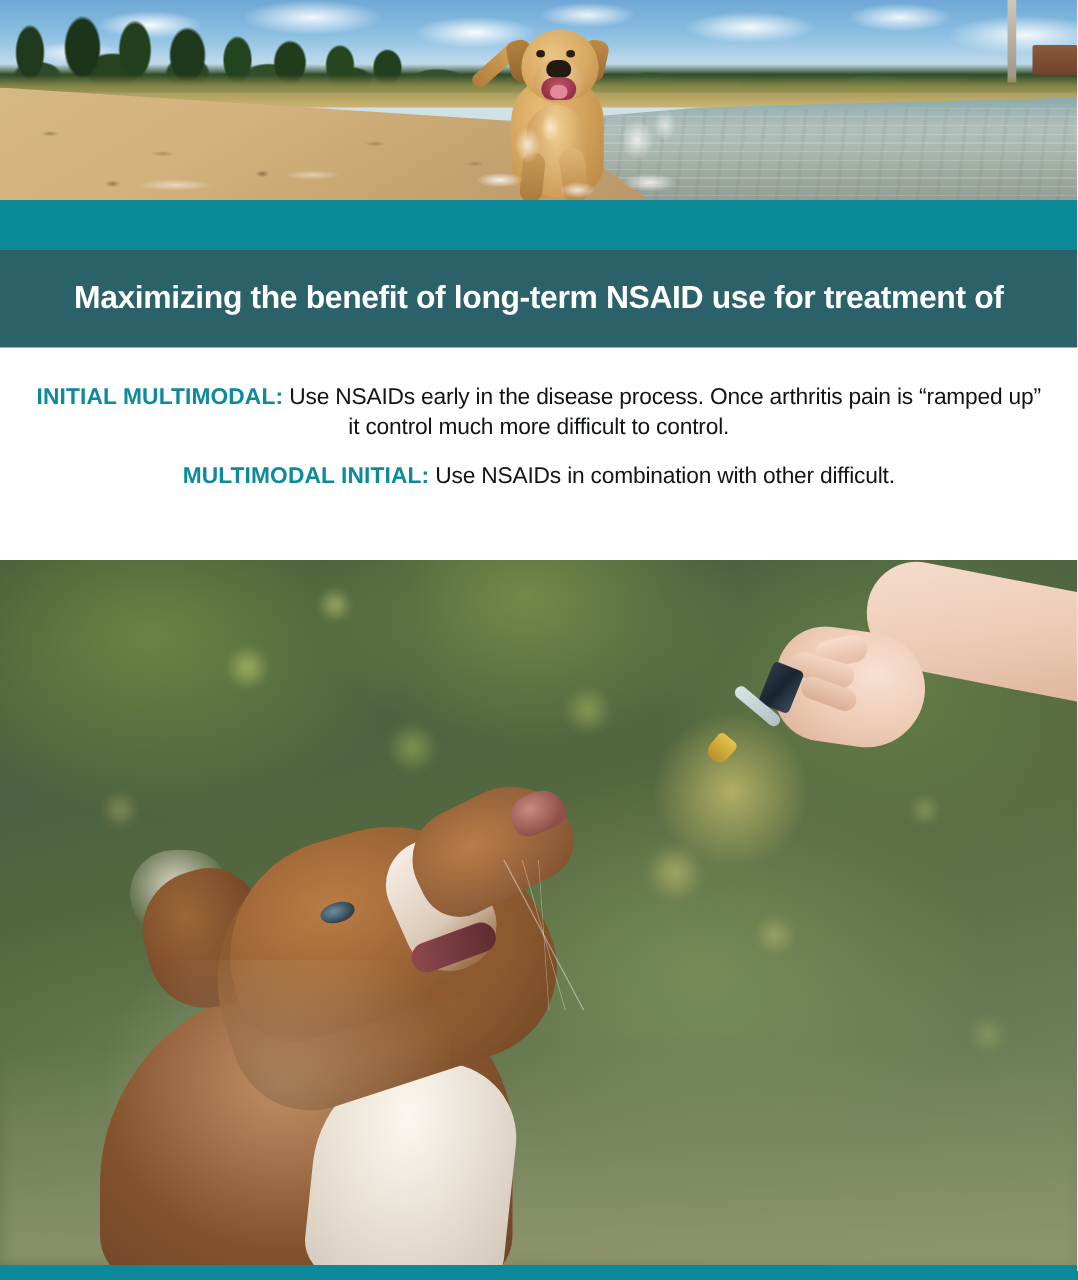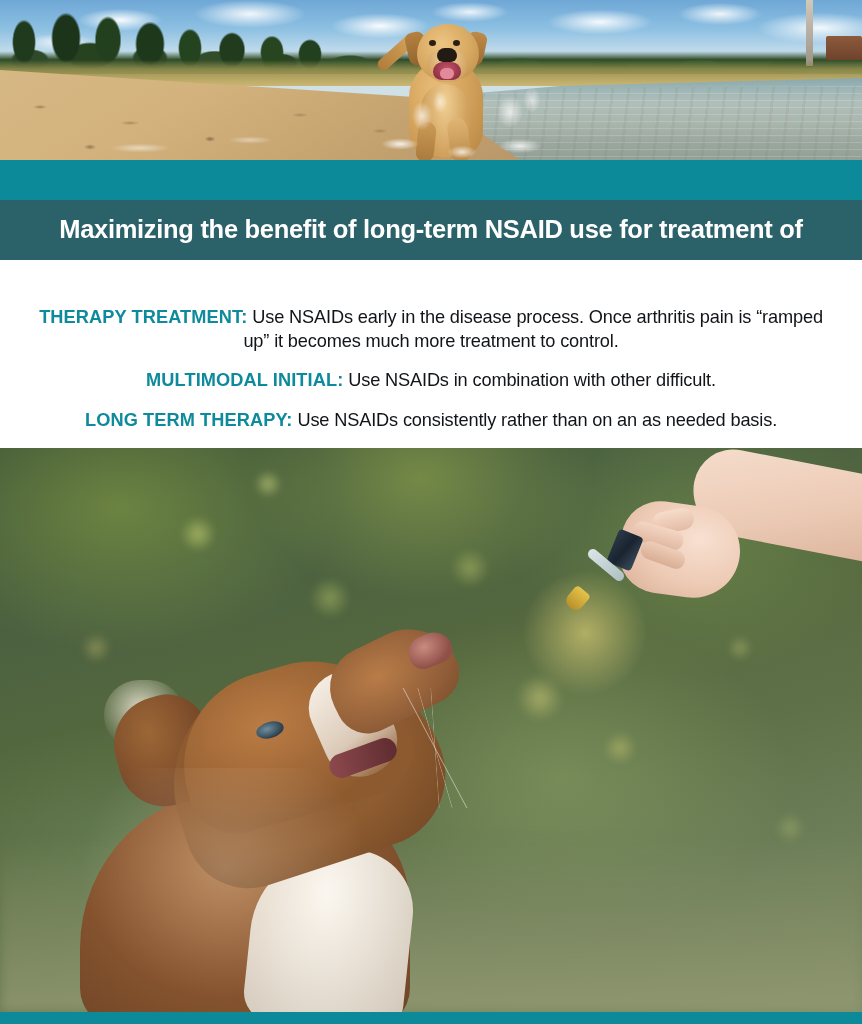--- a/index.html
+++ b/index.html
@@ -183,21 +183,21 @@
     position:absolute; left:806px; top:0px; width:7px; height:66px;
     background:linear-gradient(#cfc9bb,#9d9386);
   }
 
   
   .teal-band{
     position:absolute; left:0; top:160px; width:862px; height:40px;
   }
   
   .heading-band{
-    position:absolute; left:0; top:200px; width:862px; height:60px;
+    position:absolute; left:0; top:200px; width:862px; height:78px;
     display:flex; align-items:center; justify-content:center;
   }
   .heading-text{
     color:#ffffff; font-weight:bold; font-size:25.5px; line-height:1.22;
     text-align:center; letter-spacing:-0.3px; width:810px;
     font-family:"Liberation Sans", sans-serif;
   }
 
   
   .bullets{
@@ -403,27 +403,24 @@
 
   <div class="heading-band" style="background: rgb(43, 97, 104);">
     <div class="heading-text">
       <span>Maximizing the benefit of long-term NSAID use for treatment of</span>
       <br>
     </div>
   </div>
 
   <div class="bullets">
     <div class="bullet">
-      <span class="lbl" style="color: rgb(13, 138, 156);">THERAPY TREATMENT:</span><span class="txt" style="color: rgb(17, 20, 24);"> Use NSAIDs early in the disease process. Once arthritis pain is “ramped up” it becomes much more treatment to control.</span>
+      <span class="lbl" style="color: rgb(13, 138, 156);">INITIAL MULTIMODAL:</span><span class="txt" style="color: rgb(17, 20, 24);"> Use NSAIDs early in the disease process. Once arthritis pain is “ramped up” it control much more difficult to control.</span>
     </div>
     <div class="bullet">
       <span class="lbl" style="color: rgb(13, 138, 156);">MULTIMODAL INITIAL:</span><span class="txt" style="color: rgb(17, 20, 24);"> Use NSAIDs in combination with other difficult.</span>
-    </div>
-    <div class="bullet">
-      <span class="lbl" style="color: rgb(13, 138, 156);">LONG TERM THERAPY:</span><span class="txt" style="color: rgb(17, 20, 24);"> Use NSAIDs consistently rather than on an as needed basis.</span>
     </div>
   </div>
 
   <div class="bottom-photo">
     <div class="bokeh"></div>
     <div class="ground-blur"></div>
 
     <div class="arm"></div>
     <div class="hand"></div>
     <div class="thumb"></div>

